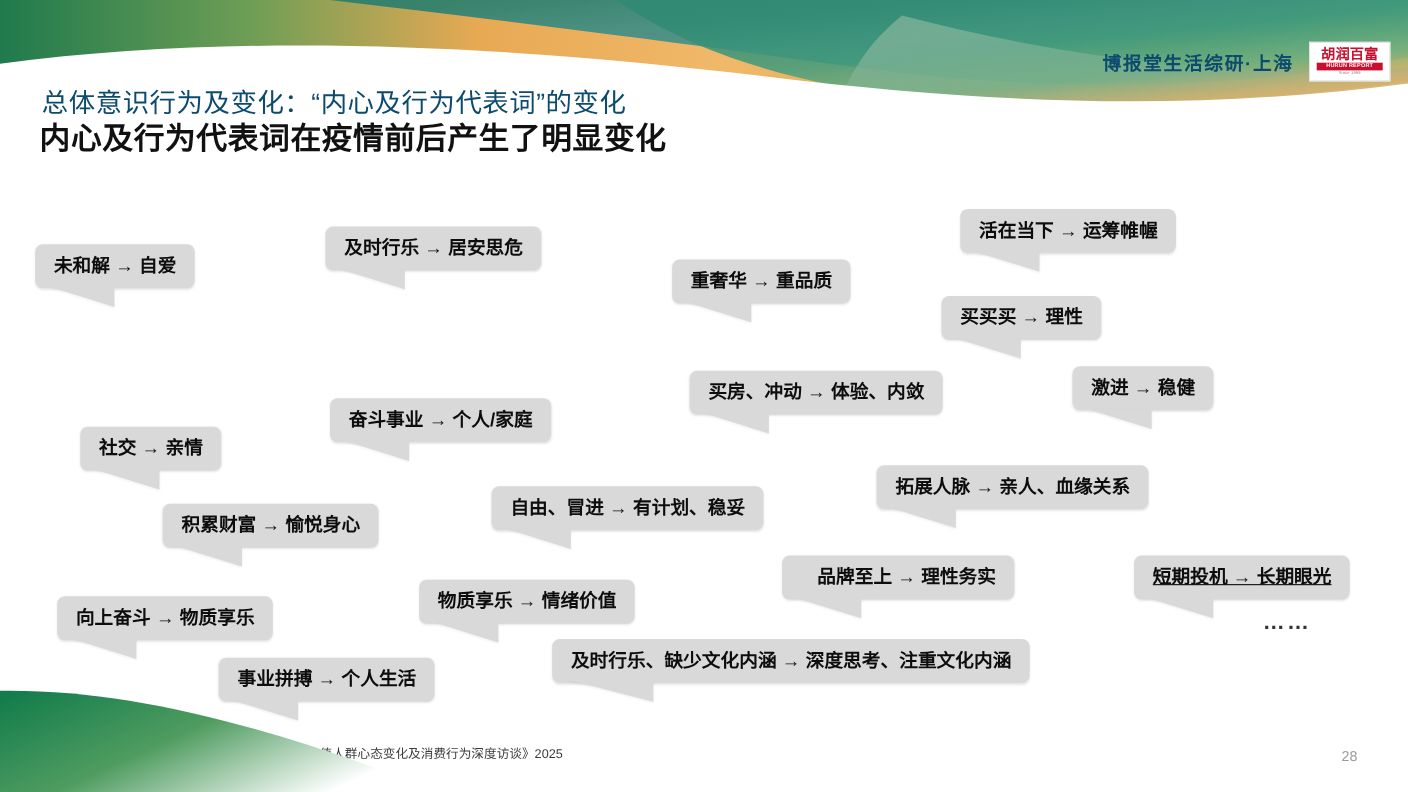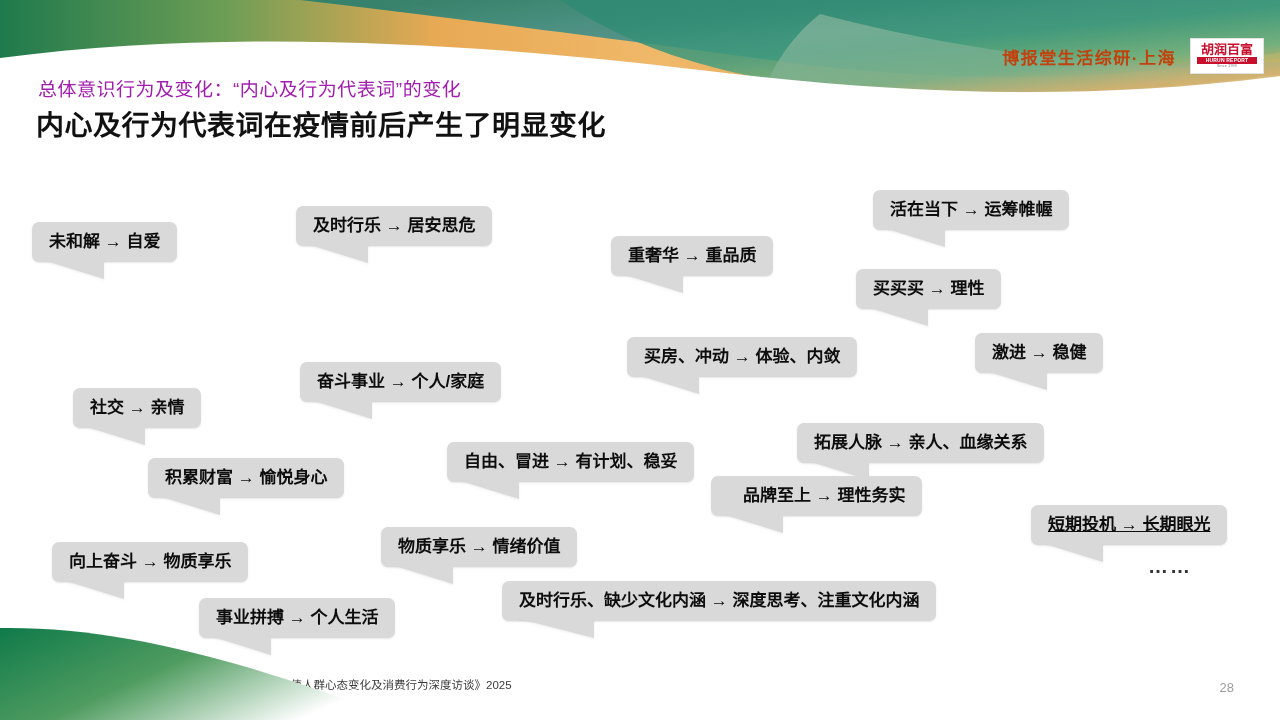--- a/index.html
+++ b/index.html
@@ -47,21 +47,21 @@
     position: absolute;
     top: 38px;
     right: 16px;
     display: flex;
     align-items: center;
     gap: 14px;
   }
   .brand-text {
     font-size: 17px;
     font-weight: 700;
-    color: #c2410c;
+    color: #0c4a6e;
     letter-spacing: 1.5px;
     white-space: nowrap;
     font-family: "Liberation Sans", "DejaVu Sans", sans-serif;
   }
   .brand-logo {
     width: 72px;
     height: 34px;
     background: #ffffff;
     border: 1px solid #e2e2e2;
     position: relative;
@@ -106,22 +106,22 @@
     margin-top: 1px;
     letter-spacing: .2px;
     white-space: nowrap;
   }
 
   
   .kicker {
     position: absolute;
     left: 38px;
     top: 74px;
-    font-size: 19px;
-    color: #a21caf;
+    font-size: 24px;
+    color: #0c4a6e;
     letter-spacing: .5px;
     white-space: nowrap;
     font-family: "Liberation Sans", "DejaVu Sans", sans-serif;
   }
   .headline {
     position: absolute;
     left: 36px;
     top: 103px;
     font-size: 28px;
     font-weight: 700;
@@ -267,21 +267,21 @@
       <div class="bubble" style="left: 873px; top: 190px;">活在当下 → 运筹帷幄</div>
       <div class="bubble" style="left: 599px; top: 236px; margin-left: 12px;">重奢华 → 重品质</div>
       <div class="bubble" style="left: 856px; top: 269px;">买买买 → 理性</div>
       <div class="bubble" style="left: 627px; top: 337px;">买房、冲动 → 体验、内敛</div>
       <div class="bubble" style="left: 975px; top: 333px;">激进 → 稳健</div>
       <div class="bubble" style="left: 300px; top: 362px;">奋斗事业 → 个人/家庭</div>
       <div class="bubble" style="left: 73px; top: 388px;">社交 → 亲情</div>
       <div class="bubble" style="left: 797px; top: 423px;">拓展人脉 → 亲人、血缘关系</div>
       <div class="bubble" style="left: 447px; top: 442px;">自由、冒进 → 有计划、稳妥</div>
       <div class="bubble" style="left: 148px; top: 458px;">积累财富 → 愉悦身心</div>
-      <div class="bubble" style="left: 711px; top: 476px; padding-left: 32px;">品牌至上 → 理性务实</div>
+      <div class="bubble" style="left: 711px; top: 505px; padding-left: 32px;">品牌至上 → 理性务实</div>
       <div class="bubble" style="left: 1031px; top: 505px; text-decoration: underline;">短期投机 → 长期眼光</div>
       <div class="bubble" style="left: 381px; top: 527px;">物质享乐 → 情绪价值</div>
       <div class="bubble" style="left: 52px; top: 542px;">向上奋斗 → 物质享乐</div>
       <div class="bubble tail-wide" style="left: 502px; top: 581px;">及时行乐、缺少文化内涵 → 深度思考、注重文化内涵</div>
       <div class="bubble" style="left: 199px; top: 598px;">事业拼搏 → 个人生活</div>
       <div class="ellipsis" style="left: 1148px; top: 556px;">……</div>
     </div>
 
   <div class="source">出处：博报堂生活综研上海《高净值人群心态变化及消费行为深度访谈》2025</div>
   <div class="page-number">28</div>

